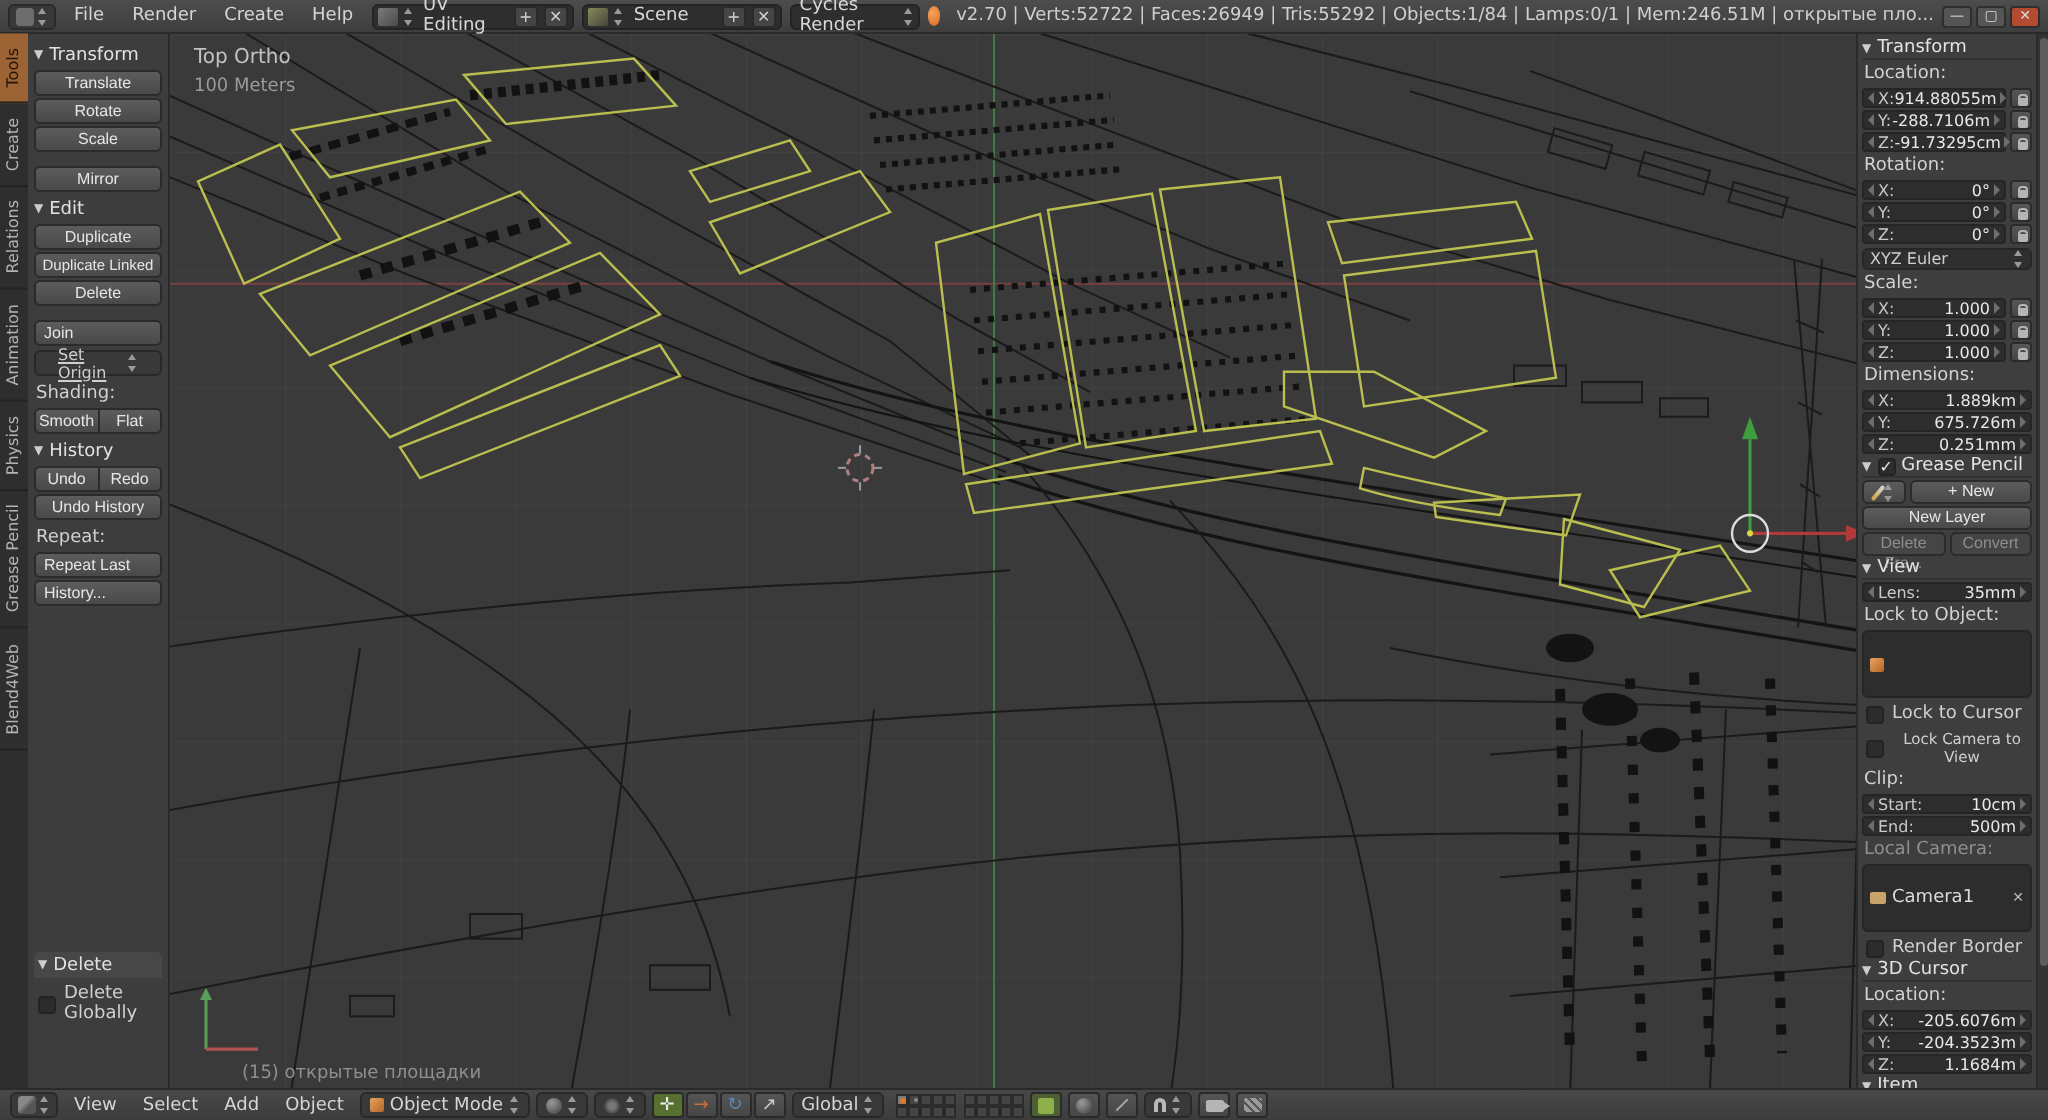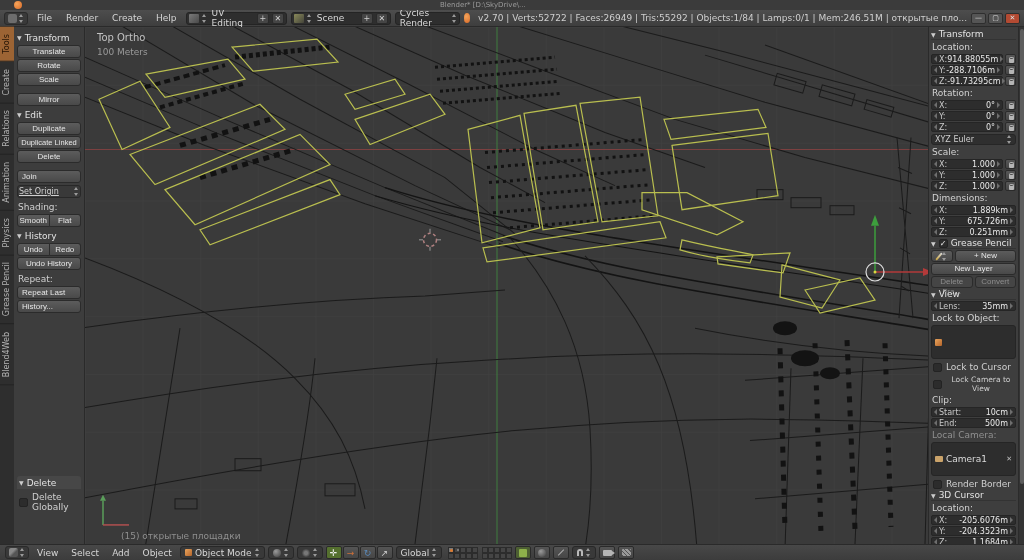--- a/index.html
+++ b/index.html
@@ -51,21 +51,21 @@
   .phdr { display:flex; align-items:center; gap:3px; height:13px; color:#e2e2e2; margin-top:2px; }
   .tri { font-size:6px; color:#cdcdcd; }
   .btn { display:block; width:100%; height:13px; margin-top:1px; background:linear-gradient(#5c5c5c,#494949);
     border:1px solid #2b2b2b; border-radius:3px; color:#e6e6e6; font-size:8px; text-align:center; line-height:11px; }
   .btnrow { display:flex; margin-top:1px; }
   .btnrow .btn { margin-top:0; border-radius:0; flex:1; }
   .btnrow .btn:first-child { border-radius:3px 0 0 3px; }
   .btnrow .btn:last-child { border-radius:0 3px 3px 0; border-left:none; }
   .slabel { color:#d0d0d0; margin:4px 0 1px 1px; }
   .dd { display:flex; align-items:center; height:13px; margin-top:2px; background:#393939;
-    border:1px solid #282828; border-radius:3px; padding:0 1px; color:#cfcfcf; font-size:8px;text-decoration:underline; }
+    border:1px solid #282828; border-radius:3px; padding:0 11px; color:#cfcfcf; font-size:8px;text-decoration:underline; }
   .dd .dtxt { flex:1; }
   .gap { height:6px; }
   .cbrow { display:flex; align-items:center; gap:4px; margin:3px 0 0 2px; color:#d0d0d0; }
   .cb { width:9px; height:9px; background:#2c2c2c; border:1px solid #232323; border-radius:2px;
     color:#e8e8e8; font-size:8px; line-height:8px; text-align:center; flex:none; }
   .delpanel { margin-top:auto; }
 
   
   .vp { flex:1; position:relative; min-width:0; background:#3a3a3a; }
   .vp svg { display:block; width:100%; height:100%; }
@@ -130,24 +130,20 @@
   .camglyph::after { content:""; position:absolute; right:-3px; top:1px; border-top:2px solid transparent;
     border-bottom:2px solid transparent; border-left:3px solid #b5b5b5; }
   .clap { width:9px; height:7px; background:#9a9a9a; border-radius:1px;
     background-image:repeating-linear-gradient(45deg,#555 0 1px,transparent 1px 3px); }
 </style>
 </head>
 <body>
 
 <div class="app">
 
-  <div class="titlebar">
-    <span class="blogo"></span>
-    <span class="wtitle">Blender* [D:\SkyDrive\...</span>
-  </div>
 
   <div class="ihdr">
     <span class="edbtn">
       <span class="edico"></span>
       <span class="ud"></span>
     </span>
     <span class="menu">File</span>
     <span class="menu">Render</span>
     <span class="menu">Create</span>
     <span class="menu">Help</span>

